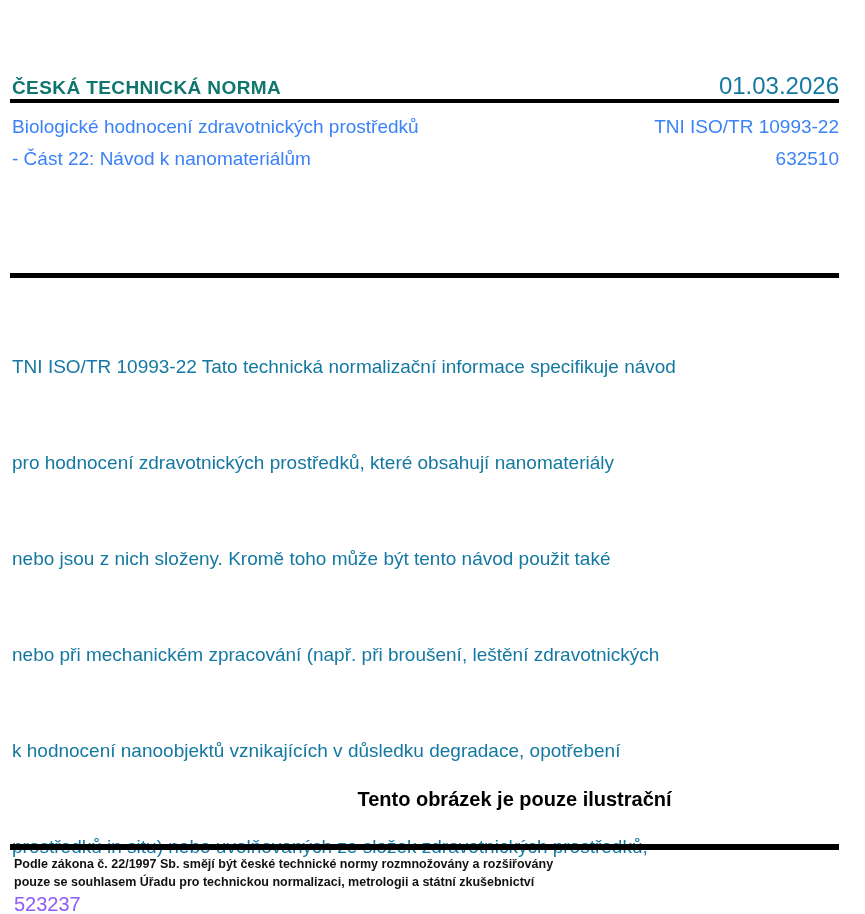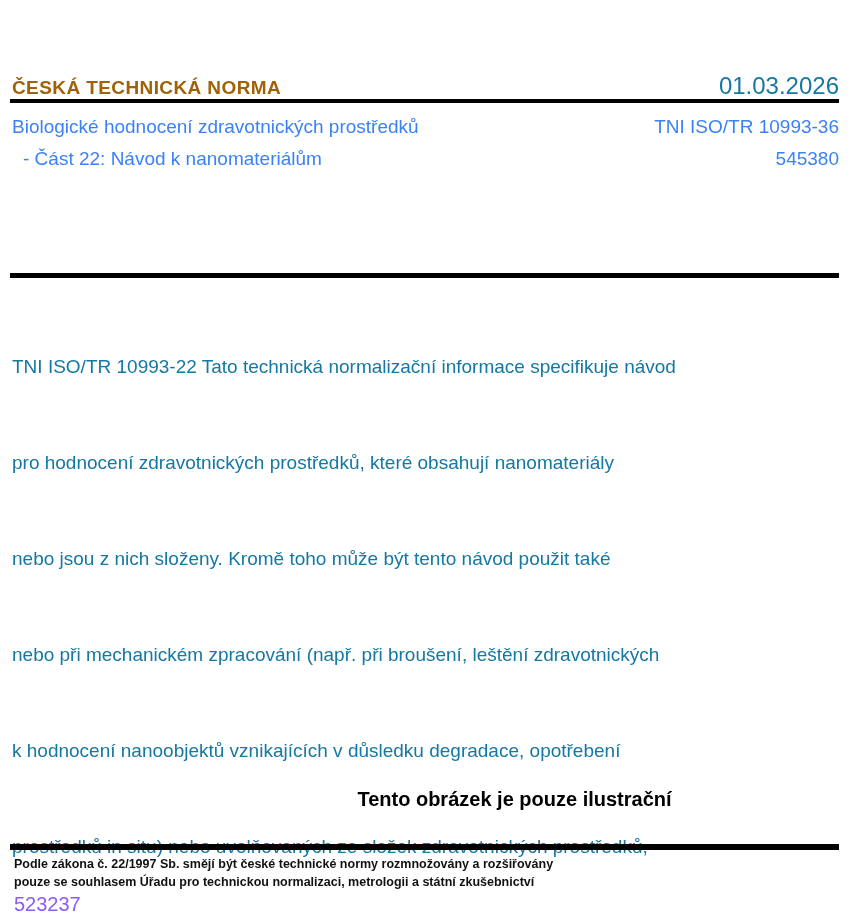--- a/index.html
+++ b/index.html
@@ -17,38 +17,38 @@
     left: 12px;
     right: 26px;
     display: flex;
     justify-content: space-between;
     align-items: baseline;
   }
   .header-row { top: 72px; }
   .header-title {
     font-size: 19px;
     font-weight: bold;
-    color: #a16207;
+    color: #0f766e;
     letter-spacing: 0.4px;
   }
   .header-date {
     font-size: 24px;
     color: #1478A2;
   }
   .rule {
     position: absolute;
     left: 10px;
     width: 829px;
     background: #000000;
   }
   .rule-top { top: 99px; height: 4px; }
   .rule-mid { top: 273px; height: 5px; }
   .rule-bottom { top: 844px; height: 6px; }
   .subject-row1 { top: 116px; }
-  .subject-row2 { top: 148px; margin-left: 11px; }
+  .subject-row2 { top: 148px; }
   .subject-left, .subject-right {
     font-size: 19px;
     color: #3b82f6;
   }
   .abstract {
     position: absolute;
     top: 287px;
     left: 12px;
     right: 26px;
     font-size: 19px;
@@ -96,26 +96,26 @@
 
   <div class="row header-row">
     <span class="header-title">ČESKÁ TECHNICKÁ NORMA</span>
     <span class="header-date">01.03.2026</span>
   </div>
 
   <div class="rule rule-top"></div>
 
   <div class="row subject-row1">
     <span class="subject-left">Biologické hodnocení zdravotnických prostředků</span>
-    <span class="subject-right">TNI ISO/TR 10993-36</span>
+    <span class="subject-right">TNI ISO/TR 10993-22</span>
   </div>
 
   <div class="row subject-row2">
     <span class="subject-left">- Část 22: Návod k nanomateriálům</span>
-    <span class="subject-right">545380</span>
+    <span class="subject-right">632510</span>
   </div>
 
   <div class="rule rule-mid"></div>
 
   <div class="abstract">
     <div>TNI ISO/TR 10993-22 Tato technická normalizační informace specifikuje návod</div>
     <div>pro hodnocení zdravotnických prostředků, které obsahují nanomateriály</div>
     <div>nebo jsou z nich složeny. Kromě toho může být tento návod použit také</div>
     <div>nebo při mechanickém zpracování (např. při broušení, leštění zdravotnických</div>
     <div>k hodnocení nanoobjektů vznikajících v důsledku degradace, opotřebení</div>

